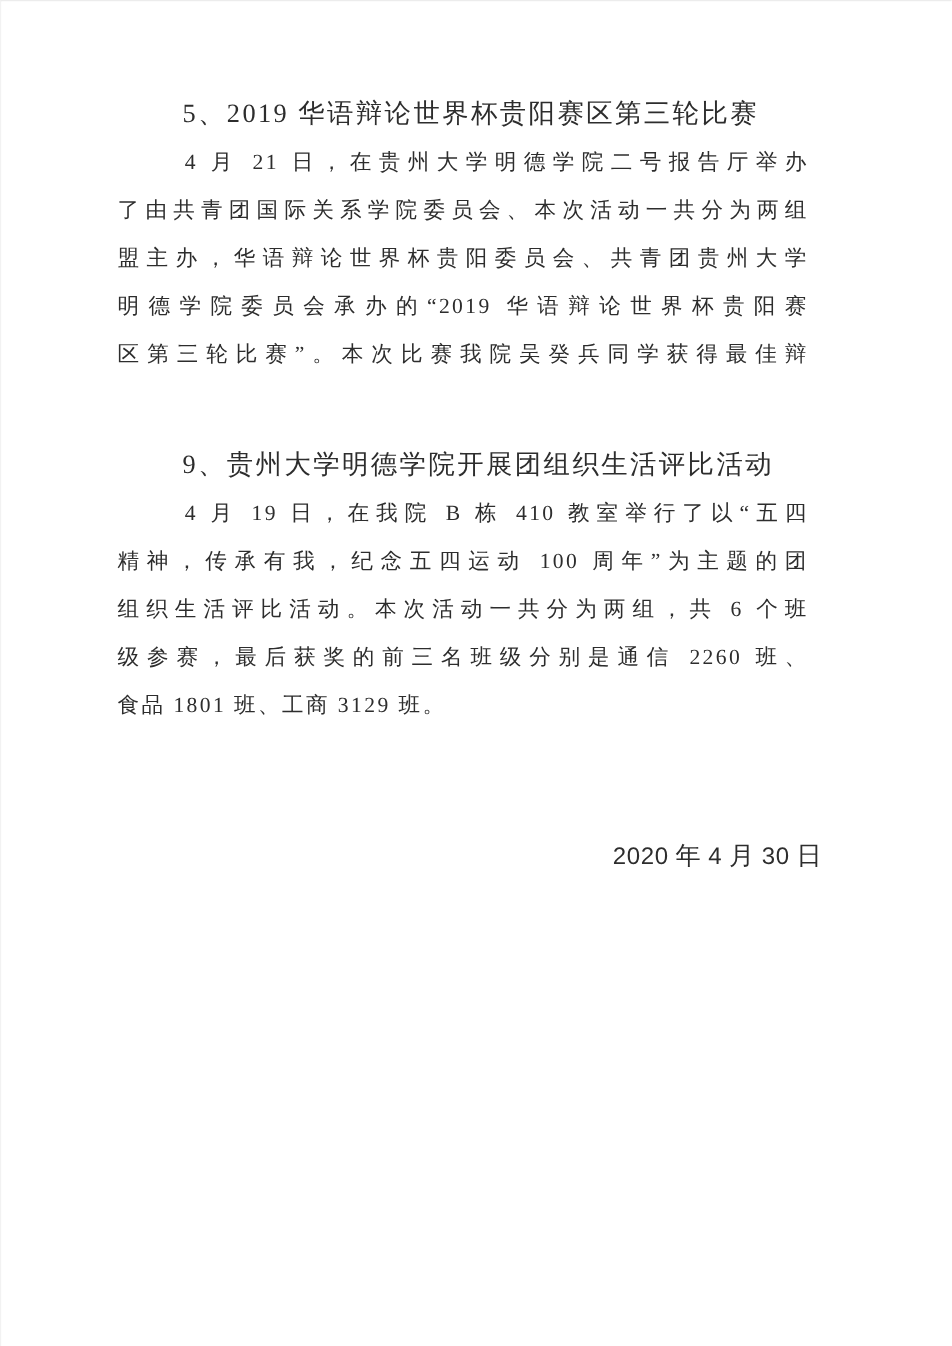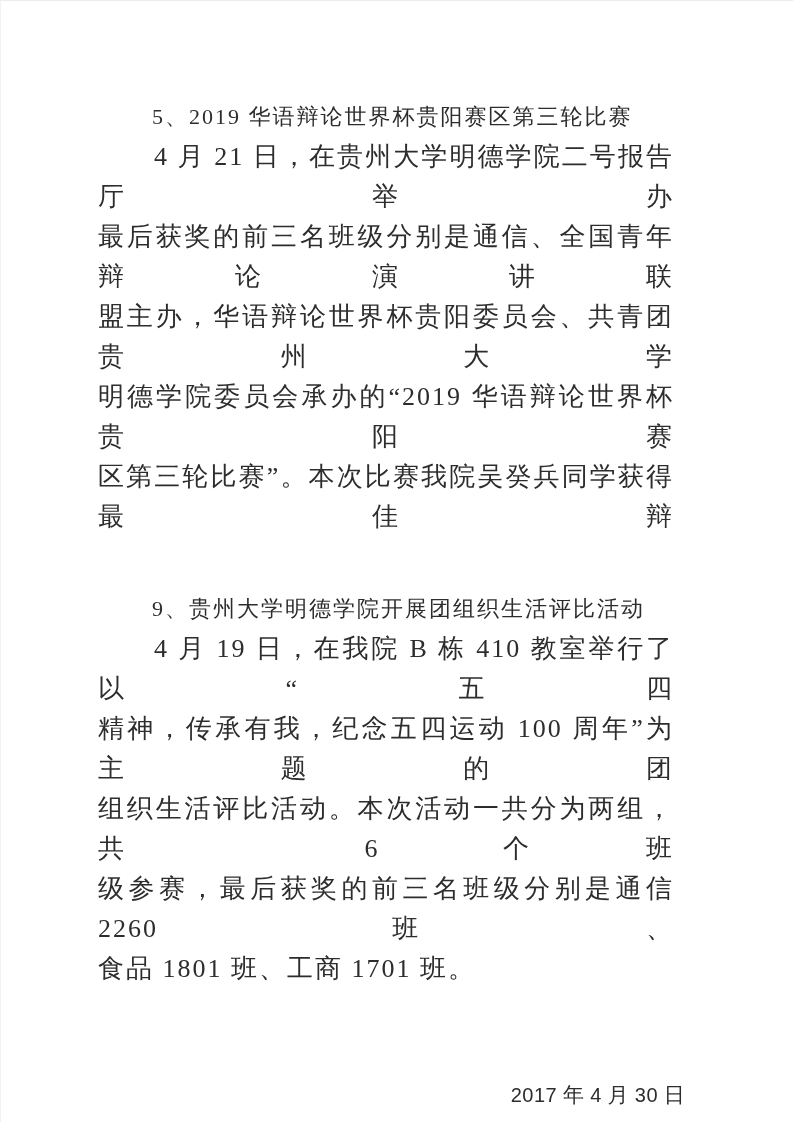--- a/index.html
+++ b/index.html
@@ -15,24 +15,24 @@
     font-family: "Liberation Serif", "DejaVu Serif", serif;
     color: #2d2d2d;
     border-top: 1px solid #ececec;
     border-left: 1px solid #f2f2f2;
     box-sizing: border-box;
   }
   .page {
     box-sizing: border-box;
     width: 793px;
     height: 1122px;
-    padding: 96px 120px 0 97px; 
+    padding: 74px 120px 0 97px; 
   }
   .para-line {
-    font-size: 26px;
+    font-size: 18px;
     line-height: 40px;
     letter-spacing: 2px;
     text-align: justify;
     text-align-last: justify;
     text-justify: inter-character;
   }
   .para-line.first-line {
     text-indent: 56px;
   }
   .para-line.last-line {
@@ -69,33 +69,33 @@
 </style>
 </head>
 <body>
 
 <div class="page">
 
   <div class="section-heading">5、2019 华语辩论世界杯贵阳赛区第三轮比赛</div>
 
   <div>
     <div class="para-line first-line">4 月 21 日，在贵州大学明德学院二号报告厅举办</div>
-    <div class="para-line">最后获奖的前三名班级分别是通信、全国青年辩论演讲联</div>
+    <div class="para-line">了由共青团国际关系学院委员会、本次活动一共分为两组</div>
     <div class="para-line">盟主办，华语辩论世界杯贵阳委员会、共青团贵州大学</div>
     <div class="para-line">明德学院委员会承办的“2019 华语辩论世界杯贵阳赛</div>
     <div class="para-line">区第三轮比赛”。本次比赛我院吴癸兵同学获得最佳辩</div>
   </div>
 
   <div class="section-heading section-gap">9、贵州大学明德学院开展团组织生活评比活动</div>
 
   <div>
     <div class="para-line first-line">4 月 19 日，在我院 B 栋 410 教室举行了以“五四</div>
     <div class="para-line">精神，传承有我，纪念五四运动 100 周年”为主题的团</div>
     <div class="para-line">组织生活评比活动。本次活动一共分为两组，共 6 个班</div>
     <div class="para-line">级参赛，最后获奖的前三名班级分别是通信 2260 班、</div>
-    <div class="para-line last-line">食品 1801 班、工商 1701 班。</div>
+    <div class="para-line last-line">食品 1801 班、工商 3129 班。</div>
   </div>
 
   <div class="signature-block">
-    <div class="signature-line"><span class="sans-digit">2017</span><span> 年 </span><span class="sans-digit">4</span><span> 月 </span><span class="sans-digit">30</span><span> 日</span></div>
+    <div class="signature-line"><span class="sans-digit">2020</span><span> 年 </span><span class="sans-digit">4</span><span> 月 </span><span class="sans-digit">30</span><span> 日</span></div>
   </div>
 
 </div>
 
 </body></html>

